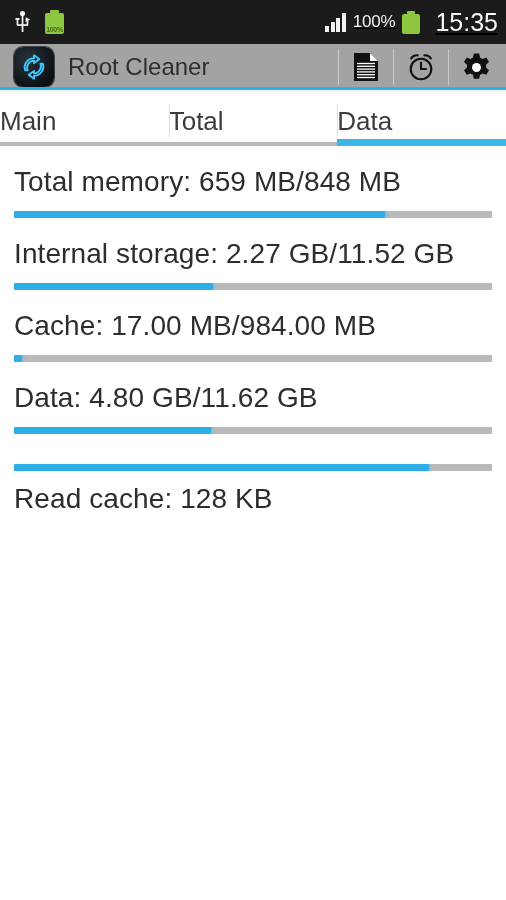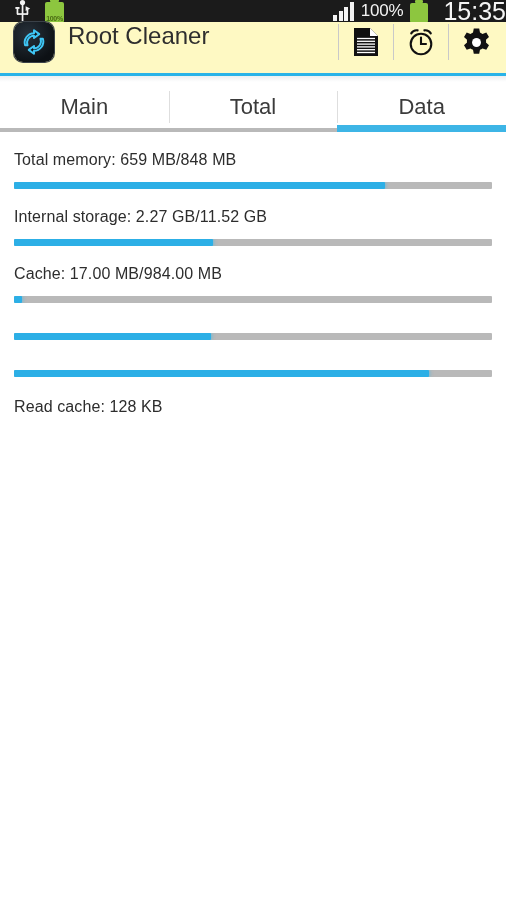--- a/index.html
+++ b/index.html
@@ -5,25 +5,26 @@
   * { margin:0; padding:0; box-sizing:border-box; }
   html, body {
     width:506px; height:900px;
     background:#ffffff;
     font-family:"Liberation Sans", sans-serif;
     overflow:hidden;
   }
 
   
   #status-bar{
-    height:22px; width:100%;
+    height:44px; width:100%;
     background:#1b1b1b;
     display:flex; align-items:center;
-    padding:0 0 0 14px;
+    padding:0 8px 0 14px;
     position:relative;
+    text-decoration:underline;
   }
   #status-left{ display:flex; align-items:center; gap:14px; }
   #status-right{ display:flex; align-items:center; gap:7px; margin-left:auto; }
   .usb-icon svg{ display:block; }
   .batt-left{ position:relative; width:19px; height:24px; }
   .batt-left .cap{
     position:absolute; left:5px; top:0; width:9px; height:3px;
     background:#8dc63f; border-radius:1px;
   }
   .batt-left .body{
@@ -53,23 +54,23 @@
     position:absolute; left:0; top:3px; width:18px; height:20px;
     background:#8dc63f; border-radius:2px;
   }
   #clock{
     color:#f5f5f5; font-size:25px; font-weight:normal;
     letter-spacing:0px; margin-left:8px;
   }
 
   
   #app-header{
-    height:54px; width:100%;
-    background:#fef9c3;
-    display:flex; 
+    height:46px; width:100%;
+    background:#a3a3a3;
+    display:flex; align-items:center;
     padding:0 12px 0 14px;
     position:relative;
   }
   #app-icon{
     width:40px; height:40px; border-radius:9px;
     background:radial-gradient(circle at 35% 30%, #27313a 0%, #0d1115 75%);
     box-shadow:0 0 0 1px #3a4148;
     display:flex; align-items:center; justify-content:center;
     flex:0 0 auto;
   }
@@ -96,51 +97,51 @@
     height:6px; width:100%;
     background:linear-gradient(to bottom, #eceff1 0%, #ffffff 100%);
   }
 
   
   #tab-bar{
     height:50px; width:100%; display:flex; background:#ffffff;
     position:relative;
   }
   .tab{
-    flex:1 1 0; display:flex; align-items:center; justify-content:center;
-    position:relative; font-size:22px; color:#3b3b3b;
+    flex:1 1 0; display:flex; align-items:center; 
+    position:relative; font-size:26px; color:#3b3b3b;
   }
   .tab + .tab::before{
     content:""; position:absolute; left:0; top:9px;
     width:1px; height:32px; background:#dedede;
   }
   .tab .underline{
     position:absolute; left:0; bottom:0; width:100%; height:4px;
     background:#b9b9b9;
   }
   .tab.active .underline{ background:#3db5e6; height:7px; }
 
   
   #content{ padding:0 14px; background:#ffffff; }
   .info-row{ padding-top:18px; }
   .info-row .label{
-    font-size:16px; color:#2d2d2d; line-height:1.25;
+    font-size:28px; color:#2d2d2d; line-height:1.25;
     letter-spacing:0.1px;
   }
   .bar-track{
     margin-top:12px; height:7px; width:100%;
     background:#b9b9b9; border-radius:1px; position:relative;
     overflow:hidden;
   }
   .bar-fill{
     position:absolute; left:0; top:0; height:100%;
     background:#2cafe6; border-radius:1px;
     box-shadow:0 0 4px rgba(60,185,235,0.9);
   }
-  .info-row.no-bar{ padding-top:20px; }
+  .info-row.no-bar{ padding-top:10px; }
 </style>
 </head>
 <body>
 
 <div id="status-bar">
   <div id="status-left">
     <span class="usb-icon">
       <svg width="17" height="22" viewBox="0 0 17 22">
         <g fill="#f2f2f2">
           <circle cx="8.5" cy="2.6" r="2.6"></circle>
@@ -260,20 +261,21 @@
         <div class="bar-fill" style="width: 41.7%;"></div>
       </div>
     </div>
     <div class="info-row">
       <div class="label">Cache: 17.00 MB/984.00 MB</div>
       <div class="bar-track">
         <div class="bar-fill" style="width: 1.7%;"></div>
       </div>
     </div>
     <div class="info-row">
+      <div class="label">Data: 4.80 GB/11.62 GB</div>
       <div class="bar-track">
         <div class="bar-fill" style="width: 41.3%;"></div>
       </div>
     </div>
     <div class="info-row">
       <div class="bar-track">
         <div class="bar-fill" style="width: 86.8%;"></div>
       </div>
     </div>
     <div class="info-row no-bar">

